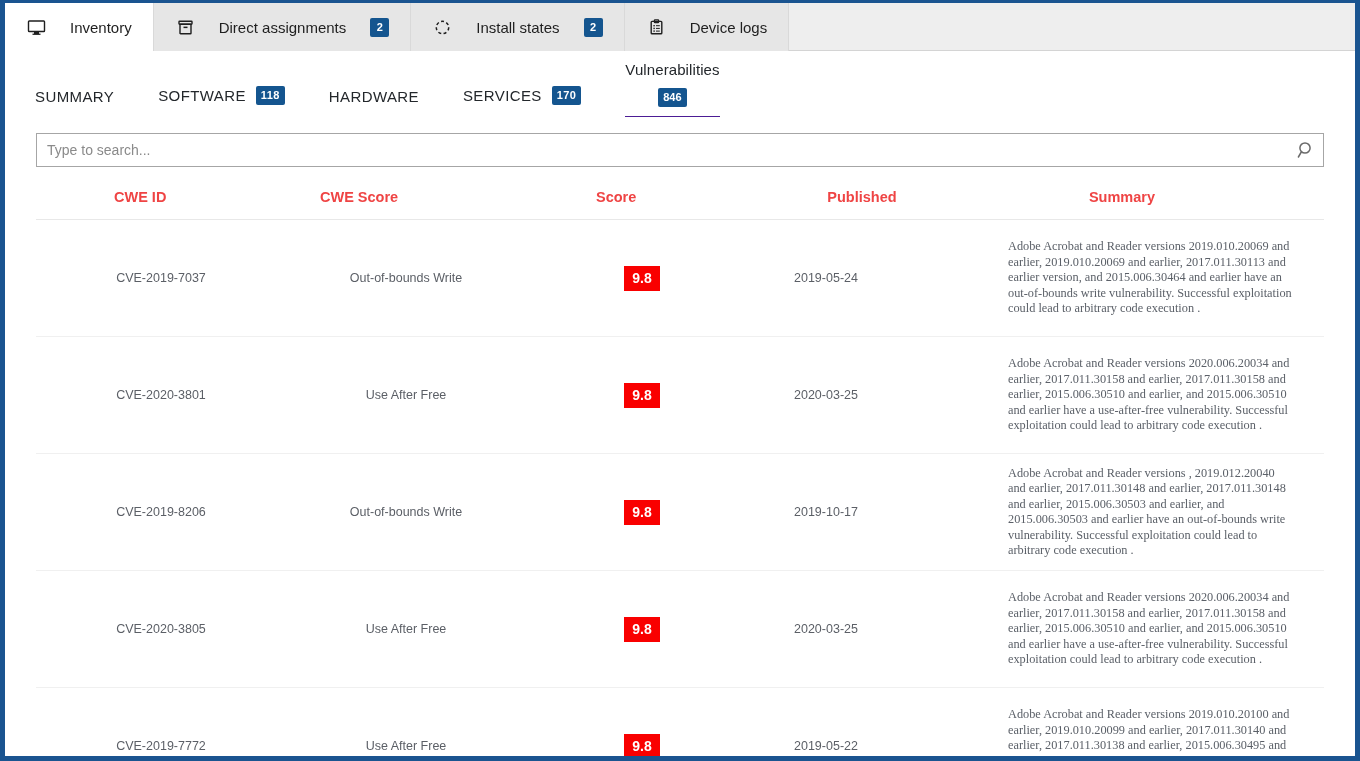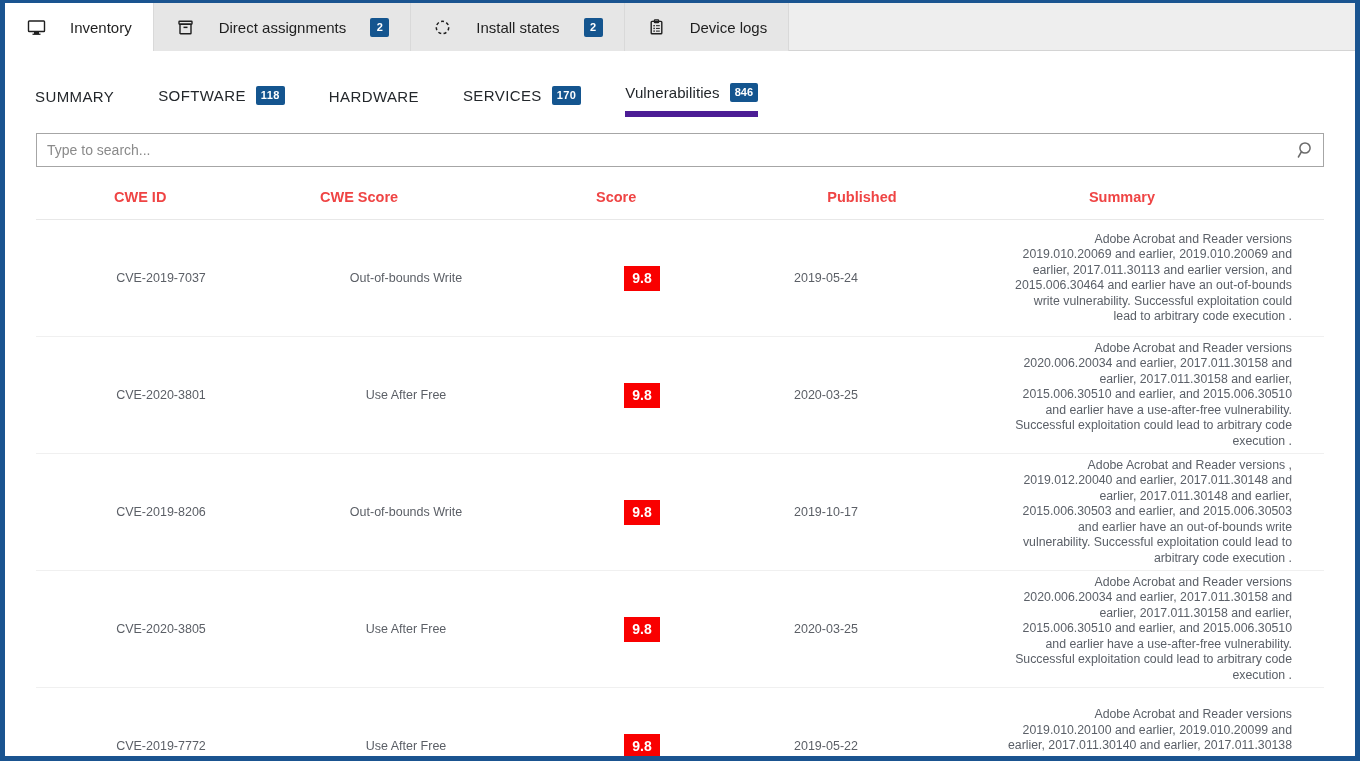--- a/index.html
+++ b/index.html
@@ -98,22 +98,23 @@
     color: #23272b;
     letter-spacing: 0.4px;
     padding: 0 0 9px 0;
     margin-right: 44px;
     border-bottom: 3px solid transparent;
     cursor: pointer;
     white-space: nowrap;
     user-select: none;
   }
   .subtab.active {
-    border-bottom: 6px solid #4c1d95;
+    border-bottom: 1px solid #4c1d95;
     letter-spacing: 0.1px;
+    flex-direction: column;
   }
 
   
   #searchwrap {
     margin: 16px 31px 8px 31px;
     height: 34px;
     border: 1px solid #a6a6a6;
     display: flex;
     align-items: center;
     background: #ffffff;
@@ -185,22 +186,23 @@
     margin-left: 32px;
   }
 
   .summary-text {
     display: block;
     max-width: 310px;
     margin: 0 0 0 auto;
     line-height: 15.5px;
     font-size: 12.3px;
     color: #5b6068;
-    text-align: right;
+    text-align: left;
     padding-right: 26px;
+    font-family: Liberation Serif, serif;
   }
 </style>
 </head>
 <body>
 
 <div id="window-frame">
 
   <div id="tabstrip">
 
     <div class="toptab active">

